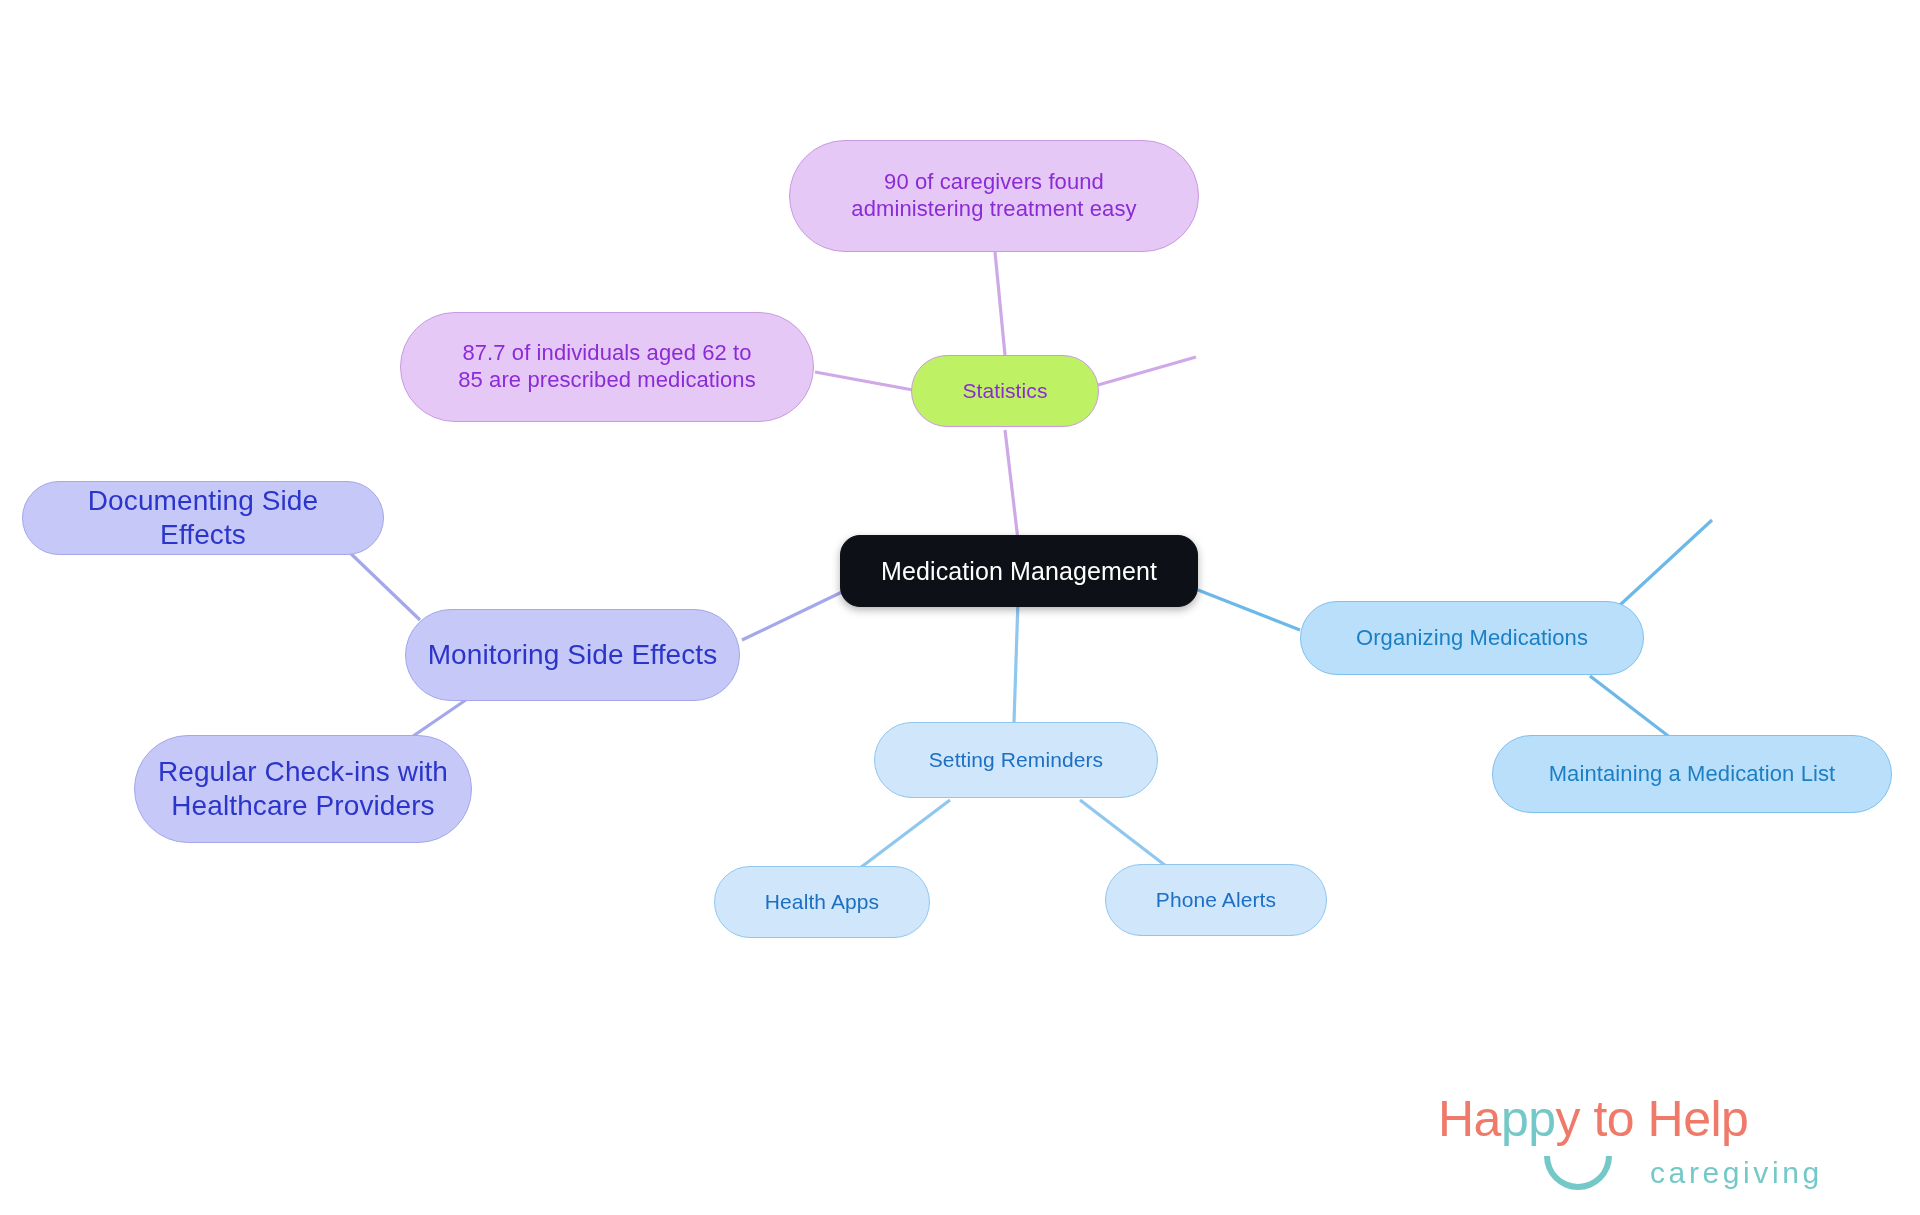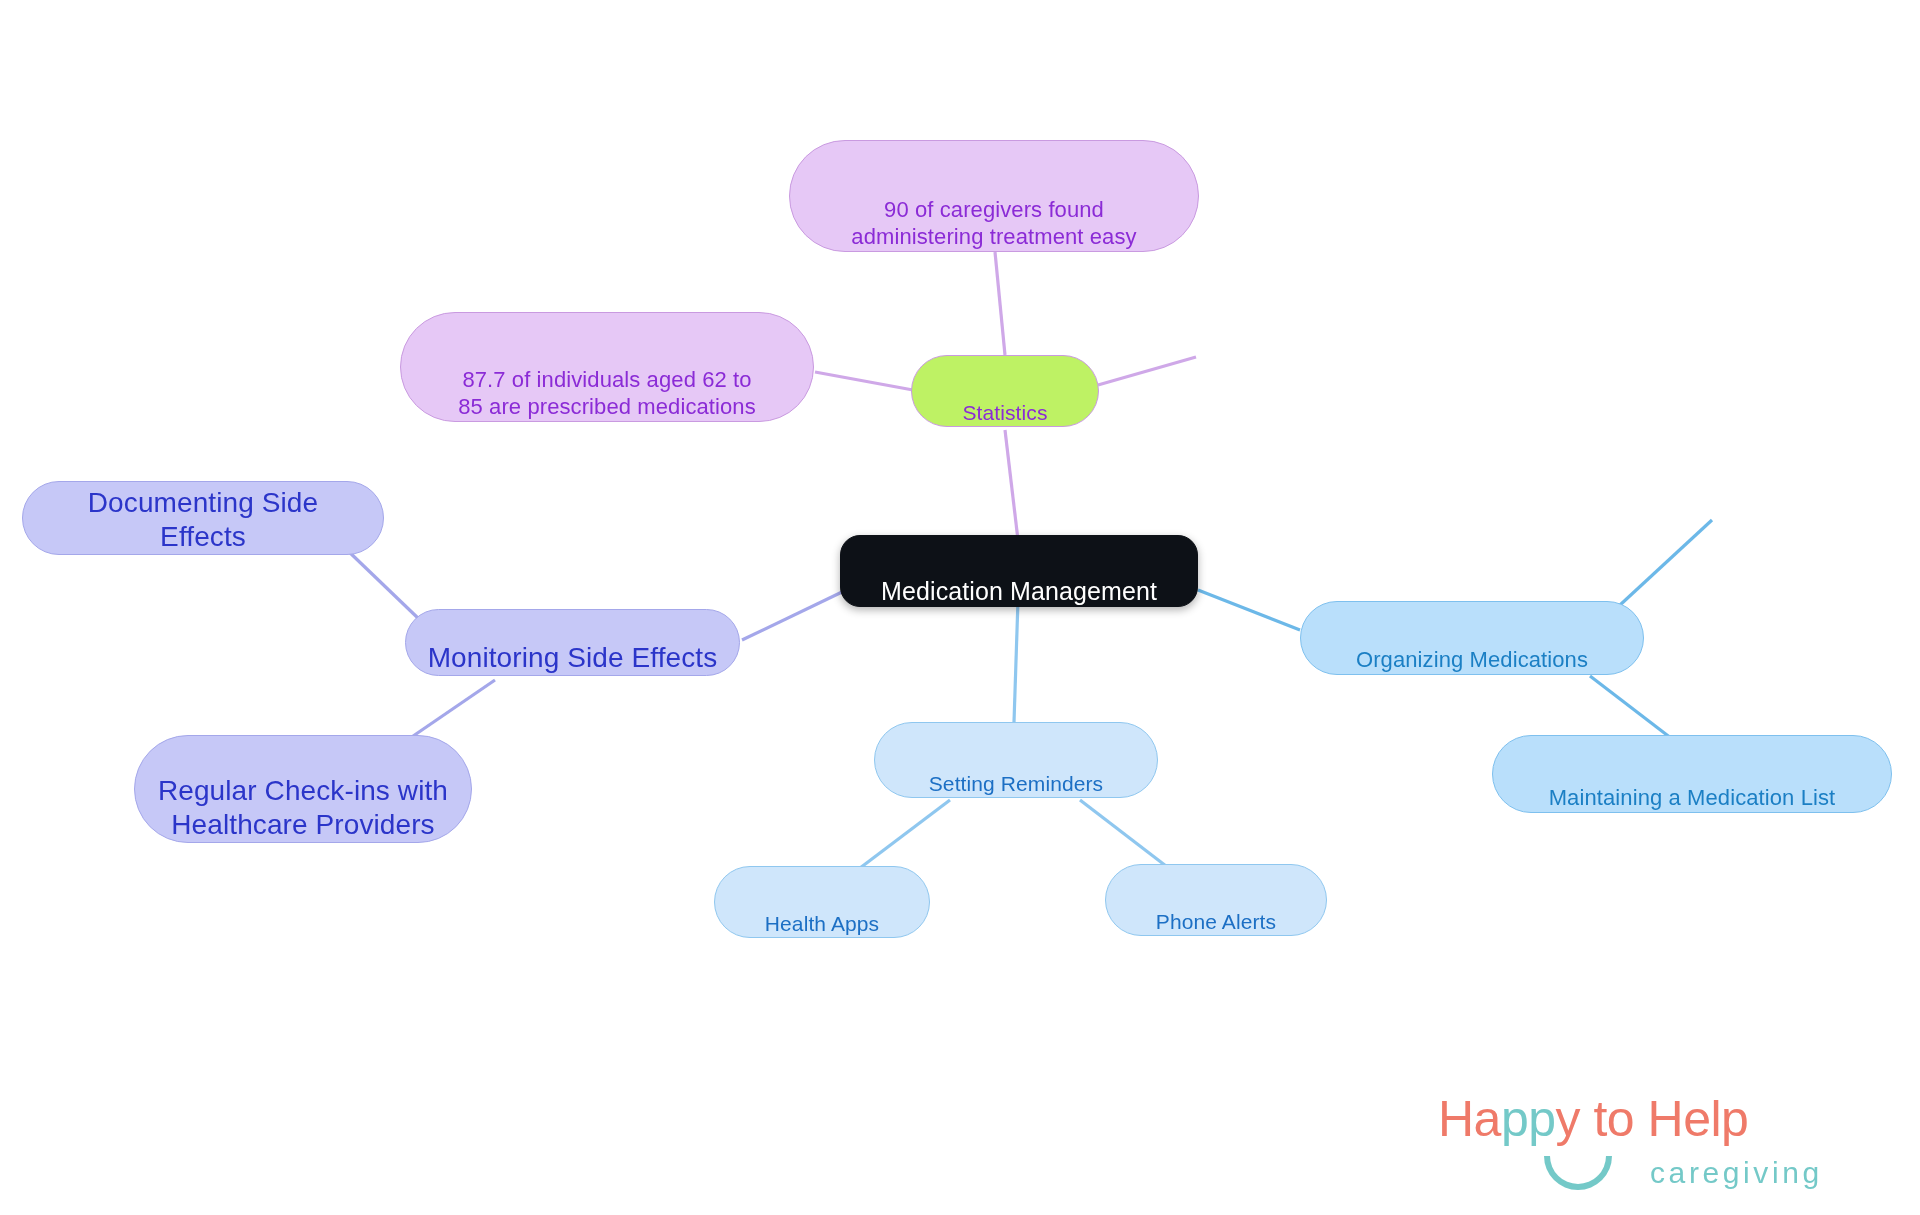--- a/index.html
+++ b/index.html
@@ -27,21 +27,21 @@
     width: 1920px;
     height: 1215px;
     z-index: 1;
     pointer-events: none;
   }
   .node {
     position: absolute;
     z-index: 2;
     box-sizing: border-box;
     display: flex;
-    align-items: flex-end;
+    align-items: center;
     justify-content: center;
     text-align: center;
     border-radius: 999px;
     border-style: solid;
     border-width: 1.6px;
     line-height: 1.22;
     white-space: pre-line;
     letter-spacing: 0.1px;
   }
   .node-root {
@@ -172,21 +172,21 @@
     <span>90 of caregivers found
 administering treatment easy</span>
   </div>
 
   <div class="node node-purple" style="left:400px; top:312px; width:414px; height:110px; padding:0 22px;">
     <span>87.7 of individuals aged 62 to
 85 are prescribed medications</span>
   </div>
 
 
-  <div class="node node-peri" style="left:405px; top:609px; width:335px; height:67px; padding:0 20px;">
+  <div class="node node-peri" style="left:405px; top:609px; width:335px; height:92px; padding:0 20px;">
     <span>Monitoring Side Effects</span>
   </div>
 
   <div class="node node-peri" style="left:22px; top:481px; width:362px; height:74px; padding:0 20px;">
     <span>Documenting Side Effects</span>
   </div>
 
   <div class="node node-peri" style="left:134px; top:735px; width:338px; height:108px; padding:0 20px;">
     <span>Regular Check-ins with
 Healthcare Providers</span>

